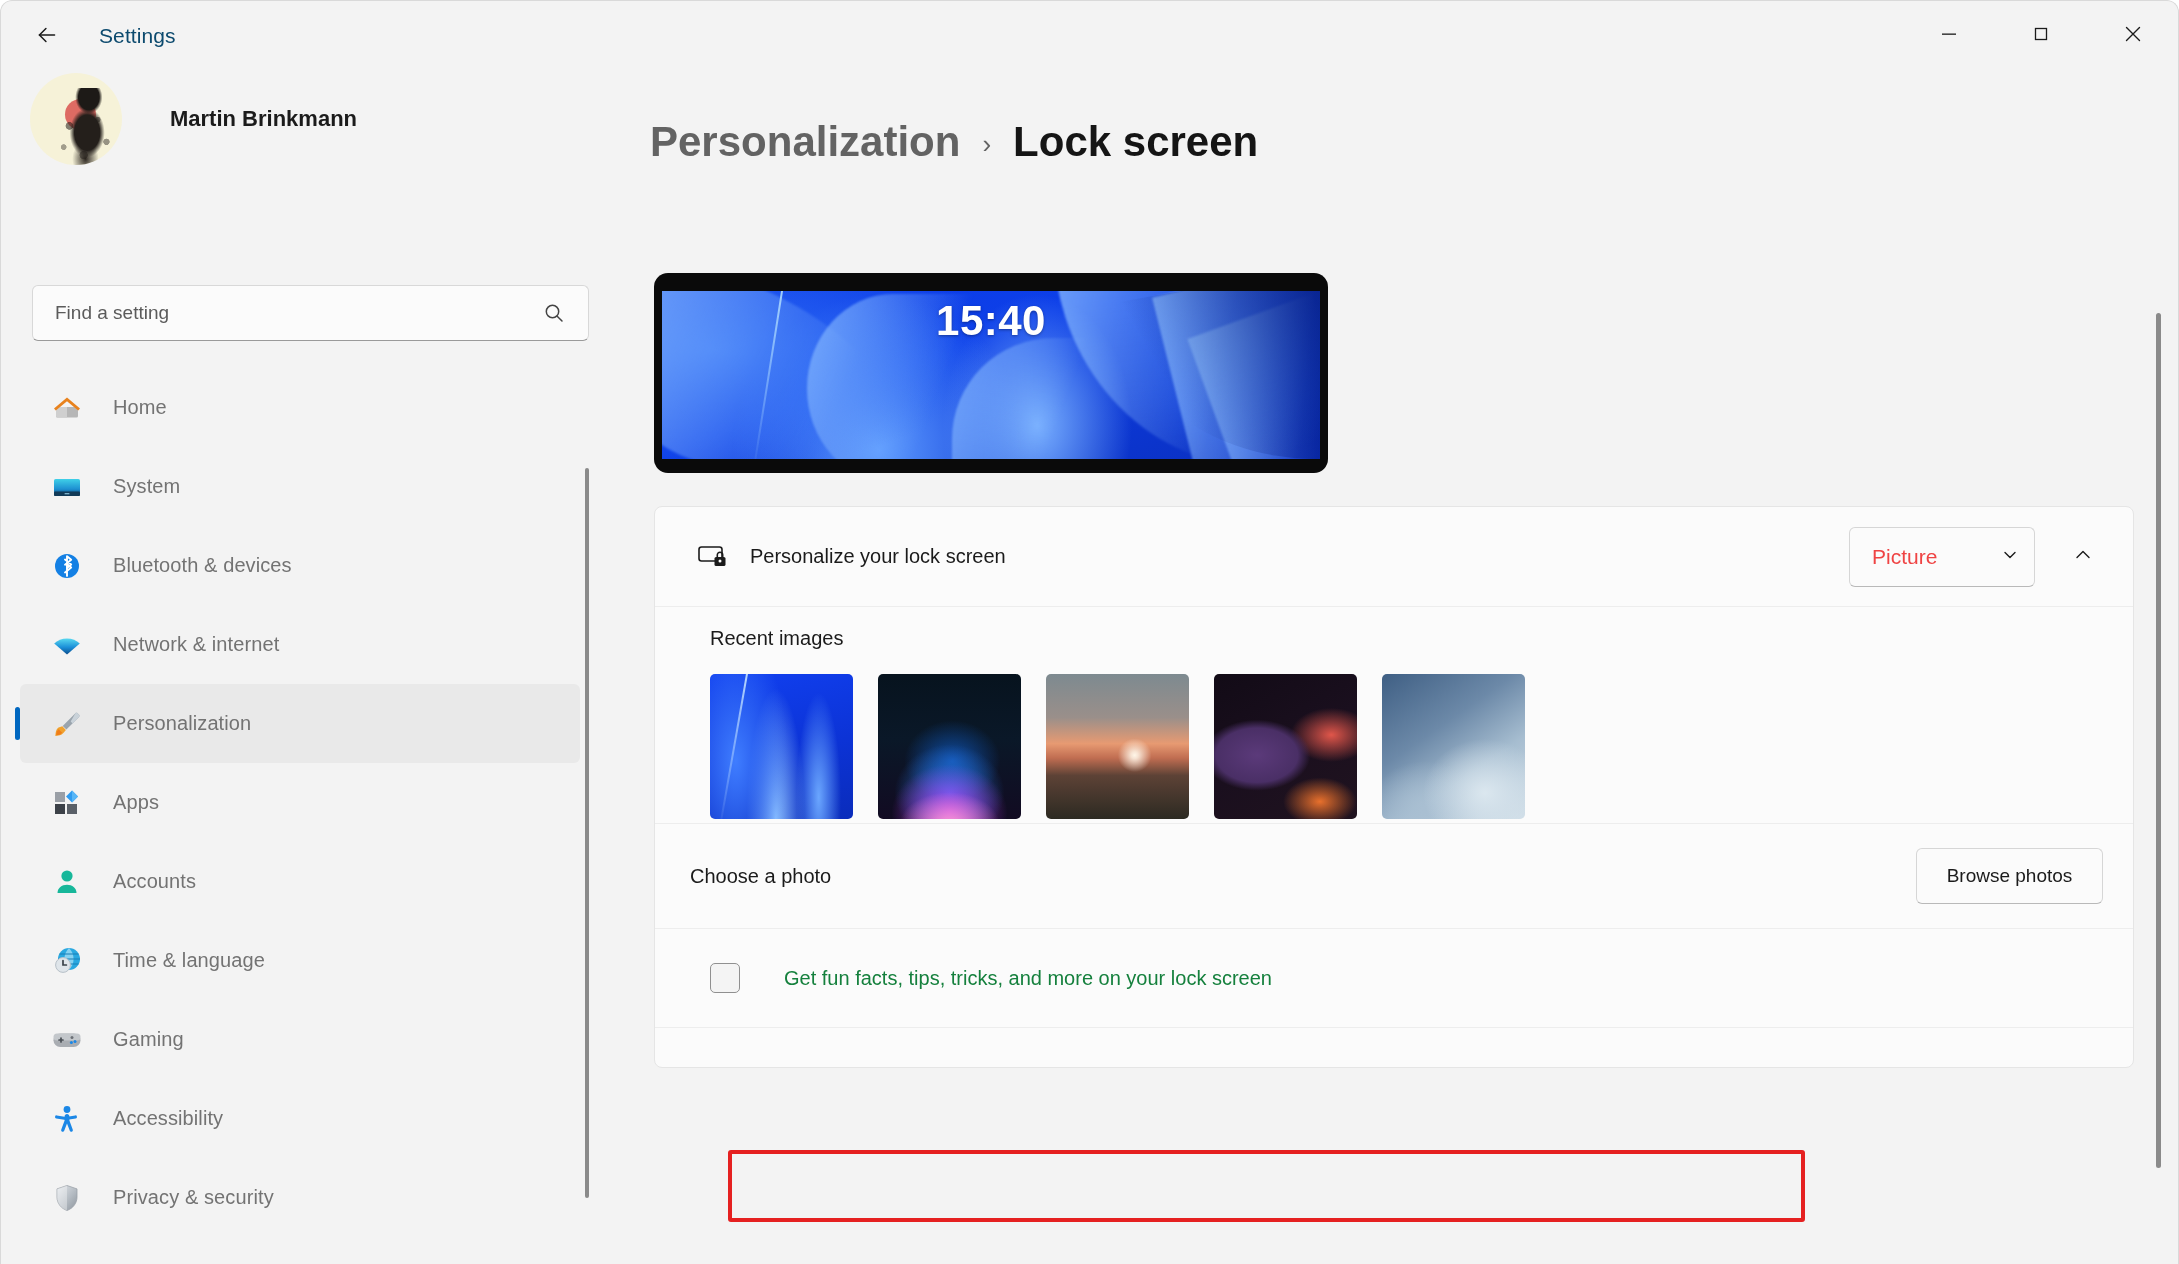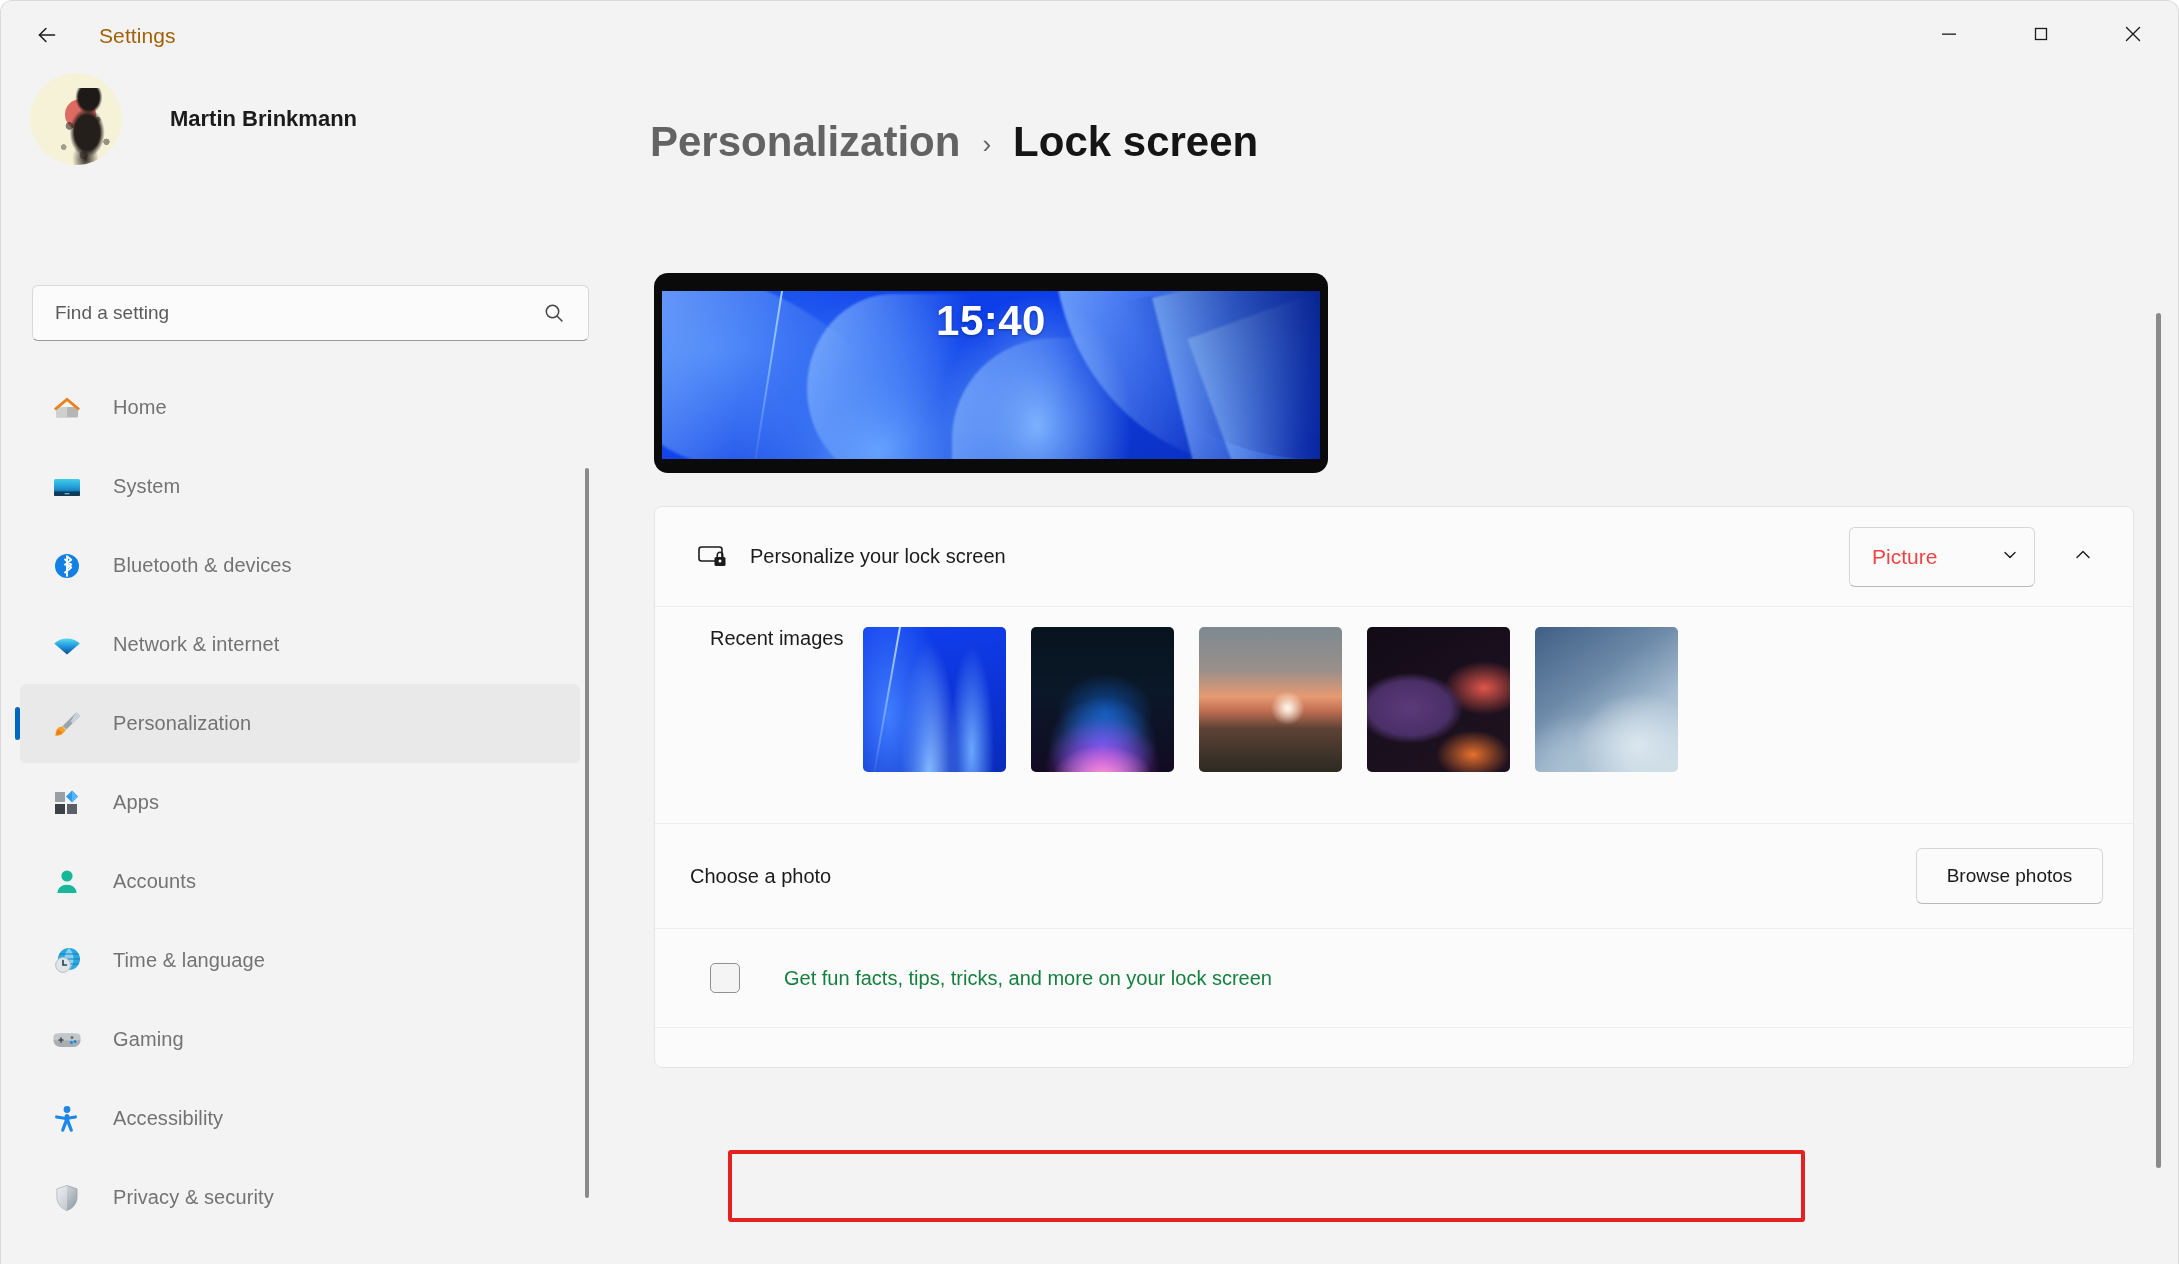--- a/index.html
+++ b/index.html
@@ -35,21 +35,21 @@
   }
   .back-btn {
     position: absolute; left: 24px; top: 16px;
     width: 46px; height: 38px;
     display: flex; align-items: center; justify-content: center;
     border-radius: 6px;
   }
   .back-btn svg { display: block; }
   .app-title {
     position: absolute; left: 99px; top: 24px;
-    font-size: 21px; color: #a16207;
+    font-size: 21px; color: #0c4a6e;
     letter-spacing: .1px;
   }
   .wincontrols {
     position: absolute; right: 0; top: 0;
     display: flex; height: 68px;
   }
   .wc {
     width: 92px; height: 68px;
     display: flex; align-items: center; justify-content: center;
   }
@@ -268,21 +268,21 @@
     margin-right: 28px;
   }
   .dropdown .dd-val { flex: 1; font-size: 21px; color: #ef4444; }
   .expander {
     width: 40px; height: 40px;
     display: flex; align-items: center; justify-content: center;
   }
 
   .row-recent {
     height: 217px;
-    flex-direction: row; align-items: flex-start;
+    flex-direction: column; align-items: flex-start;
     padding-top: 20px;
   }
   .recent-label { font-size: 20px; color: #1b1b1b; margin: 0 0 24px 20px; }
   .thumbs { display: flex; gap: 25px; margin-left: 20px; }
   .thumb {
     width: 143px; height: 145px;
     border-radius: 5px; overflow: hidden;
     position: relative;
   }
   .th1 { background:

